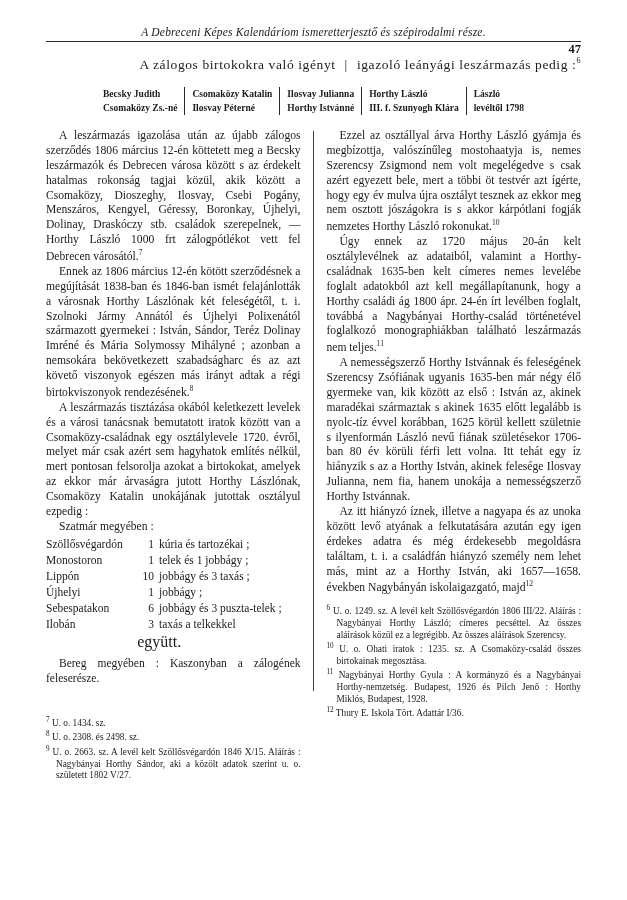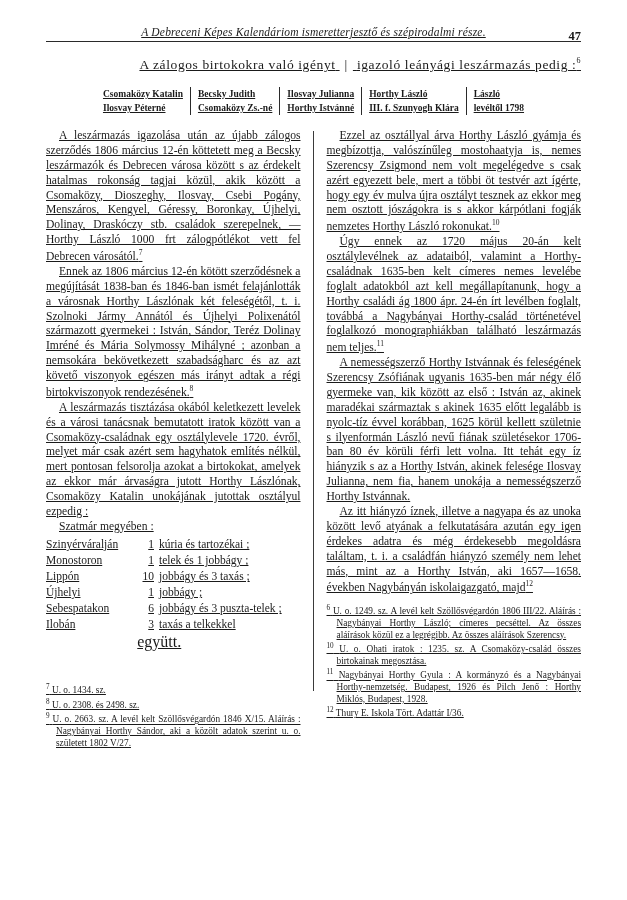--- a/index.html
+++ b/index.html
@@ -14,35 +14,34 @@
     color: #1a1a1a;
     position: relative;
     overflow: hidden;
   }
   .page {
     position: relative;
     width: 627px;
     height: 900px;
     box-sizing: border-box;
     padding: 26px 46px 18px 46px;
-    text-decoration: underline;
   }
   
   .runhead {
     position: relative;
     font-size: 11.5px;
     font-style: italic;
     text-align: center;
     letter-spacing: 0.2px;
     padding-bottom: 3px;
   }
   .runhead .pageno {
     position: absolute;
     right: 0;
-    top: 3px;
+    top: 16px;
     font-style: normal;
     font-weight: bold;
     font-size: 12.5px;
     letter-spacing: 0;
   }
   .rule {
     border-bottom: 1px solid #2a2a2a;
     margin: 0 0 14px 0;
   }
   
@@ -169,26 +168,26 @@
   <div class="rule"></div>
 
   <div class="headline">
     <span>A   zálogos   birtokokra   való   igényt</span>
     <span class="sep">|</span>
     <span>igazoló  leányági  leszármazás  pedig :</span><sup>6</sup>
   </div>
 
   <div class="names">
     <div class="col">
+      <div>Becsky Judith</div>
+      <div>Csomaközy Zs.-né</div>
+    </div>
+    <div class="col">
       <div>Csomaközy Katalin</div>
       <div>Ilosvay Péterné</div>
-    </div>
-    <div class="col">
-      <div>Becsky Judith</div>
-      <div>Csomaközy Zs.-né</div>
     </div>
     <div class="col">
       <div>Ilosvay Julianna</div>
       <div>Horthy Istvánné</div>
     </div>
     <div class="col">
       <div>Horthy László</div>
       <div>III. f. Szunyogh Klára</div>
     </div>
     <div class="col">
@@ -202,21 +201,21 @@
     <div class="col-left">
       <p class="para"><span>A leszármazás igazolása után az újabb zálogos szerződés 1806 március 12-én köttetett meg a Becsky leszármazók és Debrecen városa között s az érdekelt hatalmas rokonság tagjai közül, akik között a Csomaközy, Dioszeghy, Ilosvay, Csebi Pogány, Menszáros, Kengyel, Géressy, Boronkay, Újhelyi, Dolinay, Draskóczy stb. családok szerepelnek, — Horthy László 1000 frt zálogpótlékot vett fel Debrecen városától.</span><sup class="fn">7</sup></p>
       <p class="para"><span>Ennek az 1806 március 12-én kötött szerződésnek a megújítását 1838-ban és 1846-ban ismét felajánlották a városnak Horthy Lászlónak két feleségétől, t. i. Szolnoki Jármy Annától és Újhelyi Polixenától származott gyermekei : István, Sándor, Teréz Dolinay Imréné és Mária Solymossy Mihályné ; azonban a nemsokára bekövetkezett szabadságharc és az azt követő viszonyok egészen más irányt adtak a régi birtokviszonyok rendezésének.</span><sup class="fn">8</sup></p>
       <p class="para"><span>A leszármazás tisztázása okából keletkezett levelek és a városi tanácsnak bemutatott iratok között van a Csomaközy-családnak egy osztálylevele 1720. évről, melyet már csak azért sem hagyhatok említés nélkül, mert pontosan felsorolja azokat a birtokokat, amelyek az ekkor már árvaságra jutott Horthy Lászlónak, Csomaközy Katalin unokájának jutottak osztályul ezpedig :</span></p>
 
       <p class="para listhead">Szatmár megyében :</p>
 
       <table class="places">
         <tbody>
             <tr>
-          <td class="name">Szinyérváralján</td>
+          <td class="name">Szöllősvégardón</td>
           <td class="num">1</td>
           <td class="desc">kúria és tartozékai ;</td>
         </tr>
         <tr>
           <td class="name">Monostoron</td>
           <td class="num">1</td>
           <td class="desc">telek és 1 jobbágy ;</td>
         </tr>
         <tr>
           <td class="name">Lippón</td>
@@ -235,20 +234,21 @@
         </tr>
         <tr>
           <td class="name">Ilobán</td>
           <td class="num">3</td>
           <td class="desc">taxás a telkekkel</td>
         </tr>
       </tbody>
         </table>
       <div class="together">együtt.</div>
 
+      <p class="bereg">Bereg  megyében : Kaszonyban a  zálogének feleserésze.</p>
 
       <div class="fnotes fn-left">
         <p><sup>7</sup> <span>U. o. 1434. sz.</span></p>
         <p><sup>8</sup> <span>U. o. 2308. és 2498. sz.</span></p>
         <p><sup>9</sup> <span>U. o. 2663. sz. A levél kelt Szöllősvégardón 1846 X/15. Aláírás : Nagybányai Horthy Sándor, aki a közölt adatok szerint u. o. született 1802 V/27.</span></p>
       </div>
     </div>
 
     <div class="divider"></div>
 

